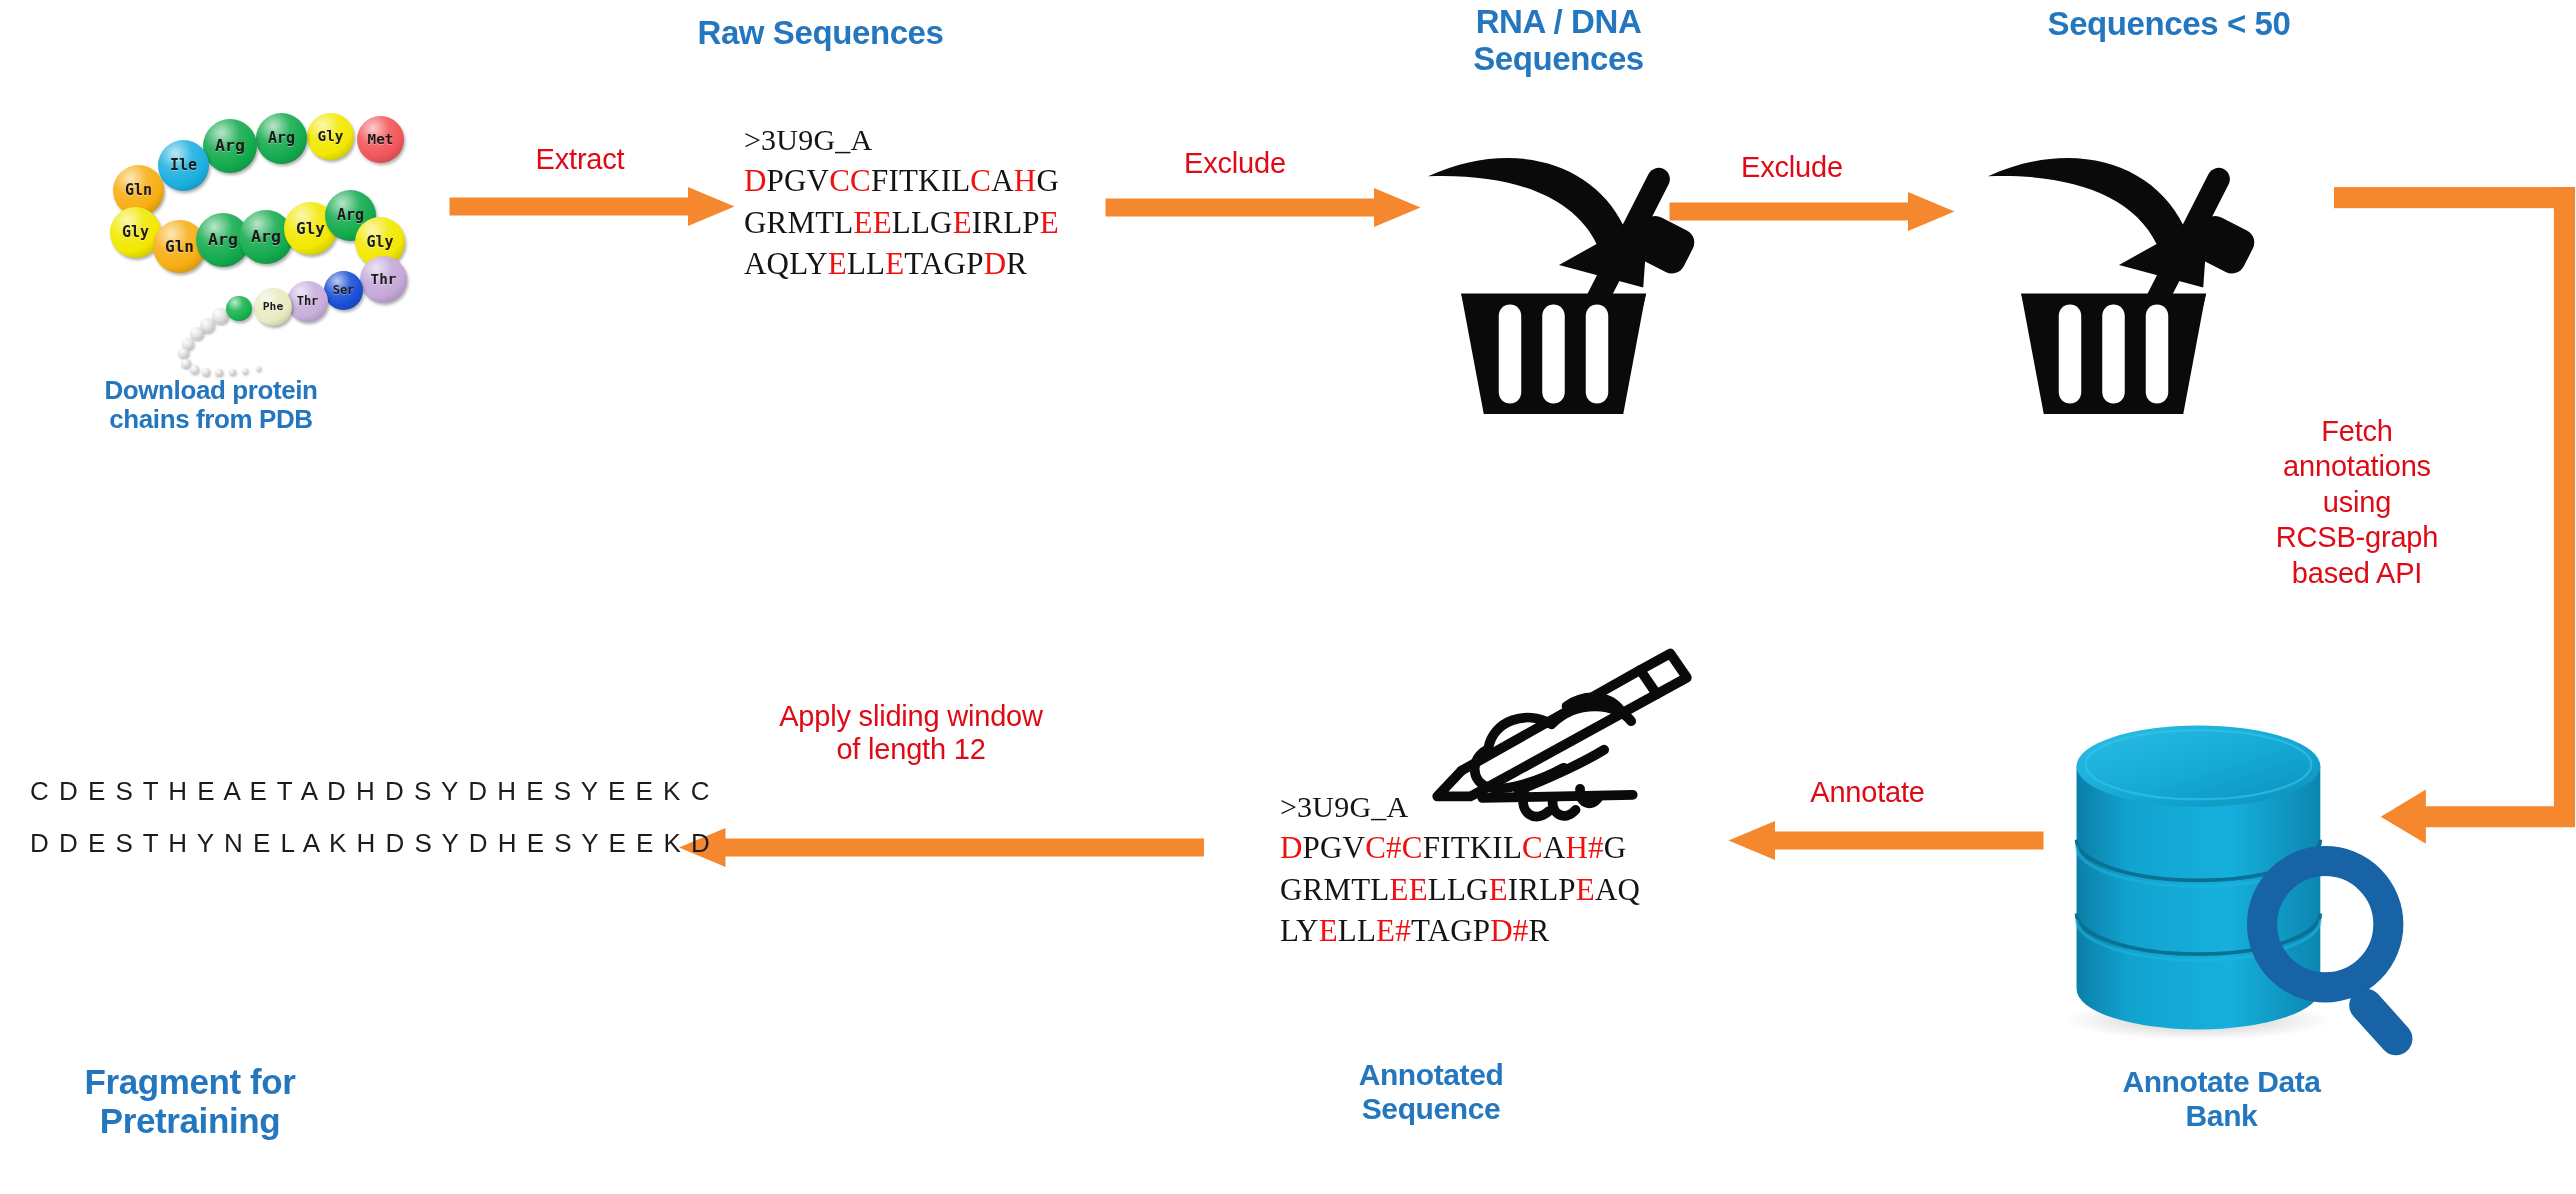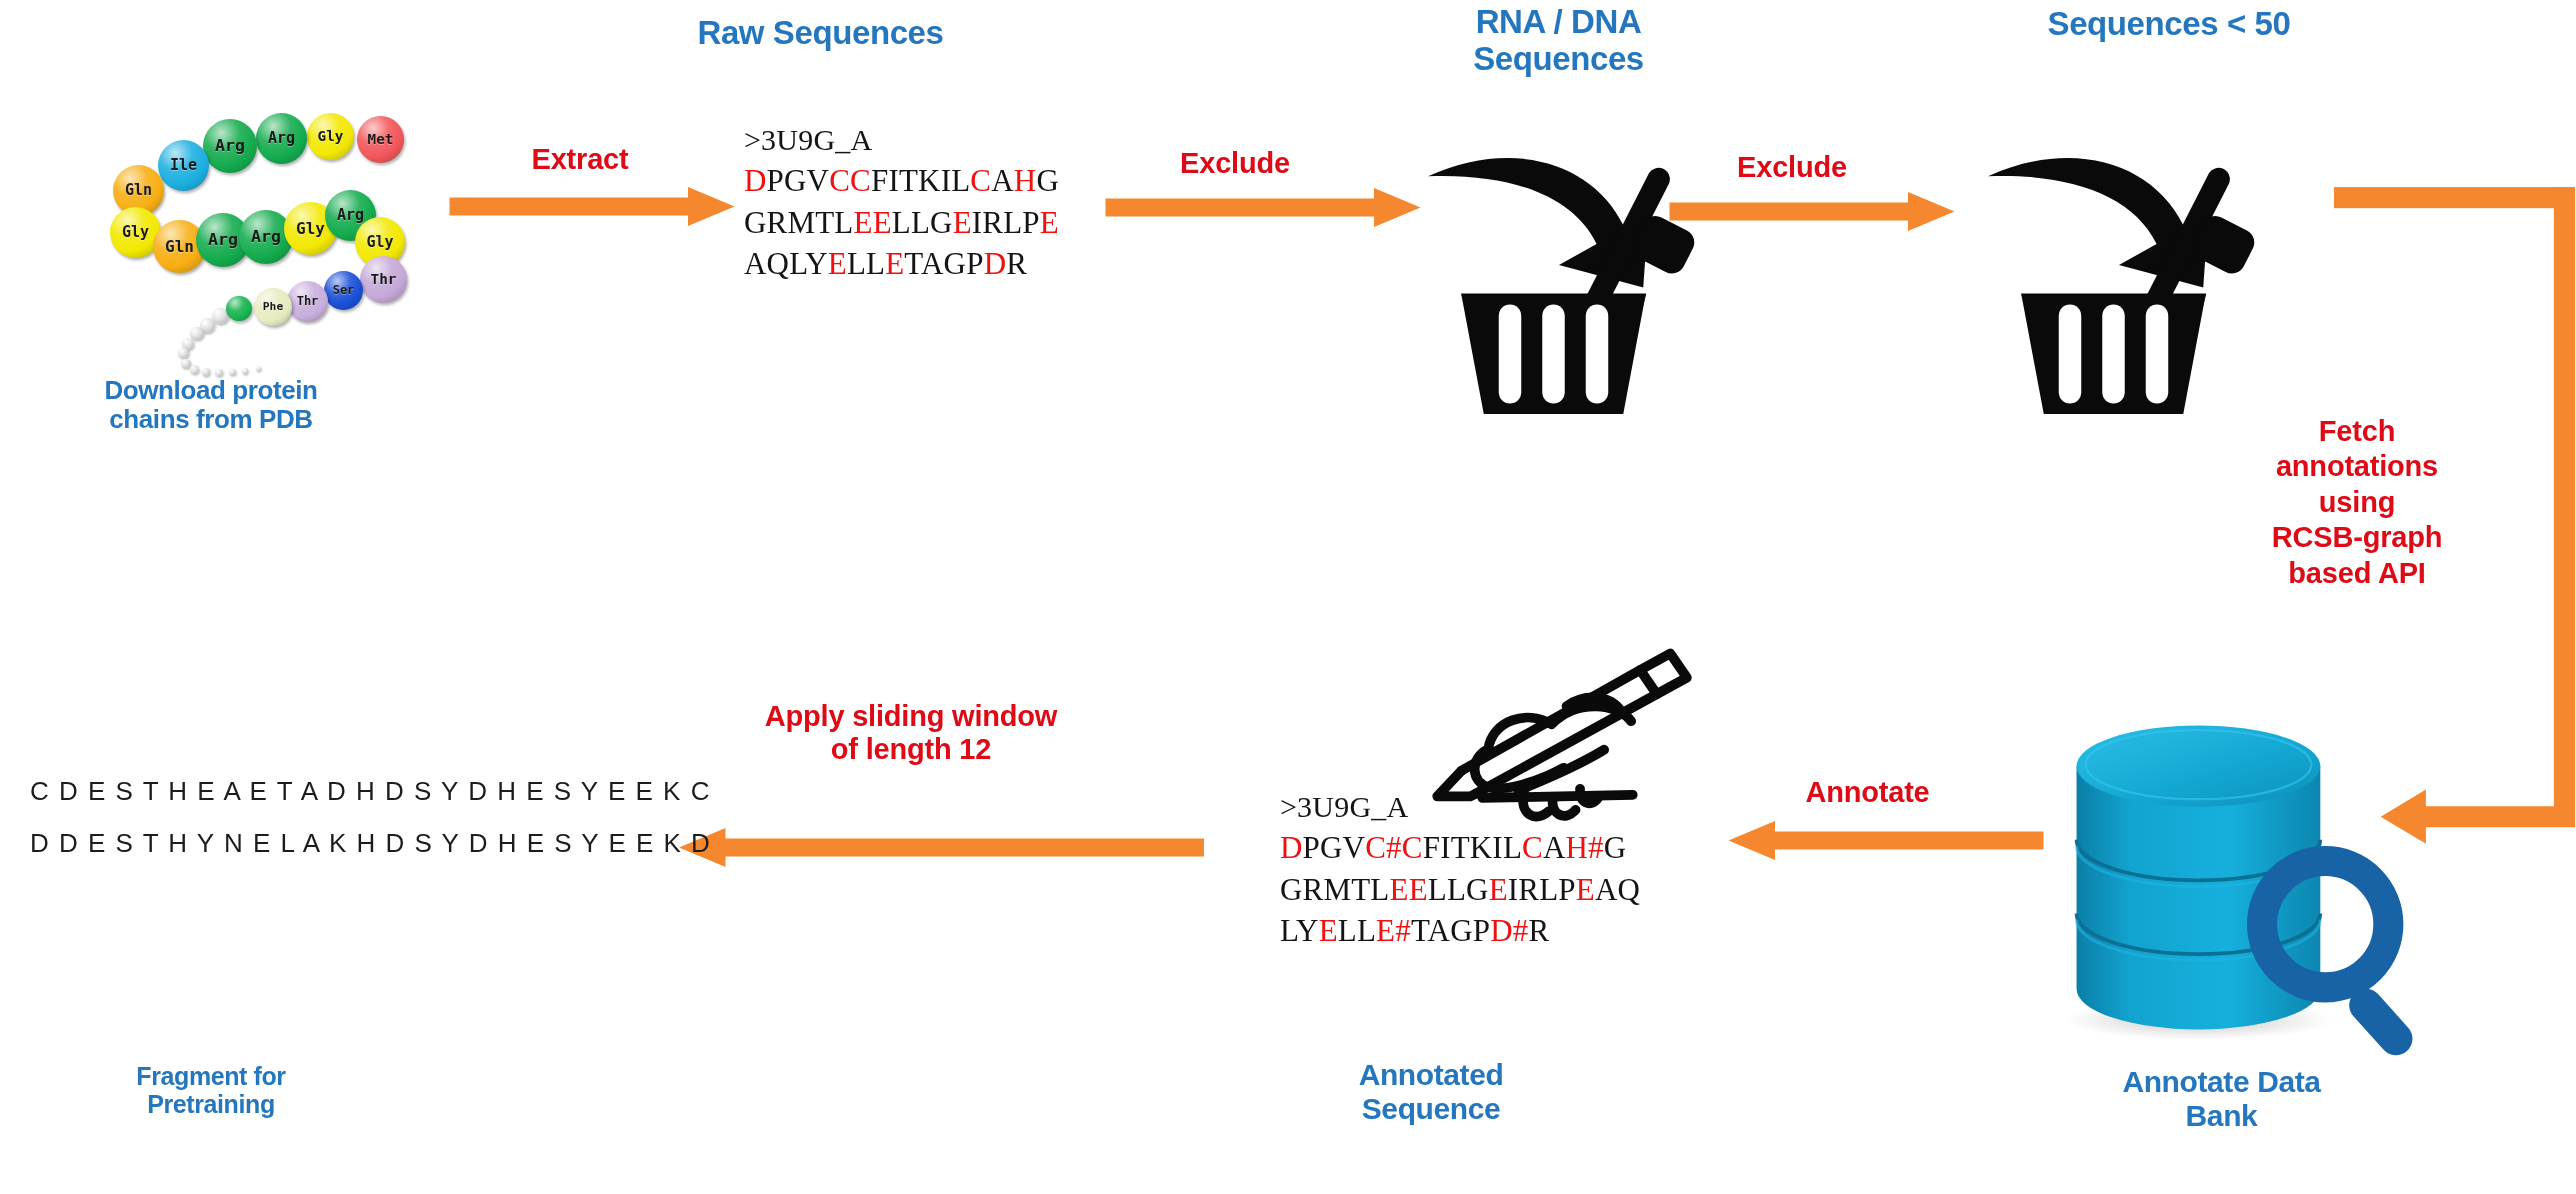--- a/index.html
+++ b/index.html
@@ -7,21 +7,21 @@
     width:2576px;height:1194px;position:relative;overflow:hidden;
     font-family:"Liberation Sans", sans-serif;
   }
   .abs{position:absolute;}
   
   .blue-label{
     color:#2477BE;font-weight:bold;font-family:"Liberation Sans",sans-serif;
     text-align:center;line-height:1.12;letter-spacing:-0.4px;
   }
   .red-label{
-    color:#DE0A15;font-weight:bold;font-family:"Liberation Sans",sans-serif;
+    color:#DE0A15;font-weight:normal;font-family:"Liberation Sans",sans-serif;
     text-align:center;line-height:1.15;letter-spacing:-0.2px;
   }
   
   .fasta{
     font-family:"Liberation Serif", serif;
     color:#141414;line-height:1.34;white-space:pre;
     letter-spacing:0.2px;
   }
   .fasta .r{color:#F01010;}
   
@@ -244,15 +244,15 @@
 of length 12</div>
 <svg class="abs" style="left:678px;top:828px;" width="527" height="39" viewBox="0 0 700 52">
   <polygon points="700,14 62,14 62,0 0,26 62,52 62,38 700,38" fill="#F5872E"></polygon>
 </svg>
 
 <div class="abs" id="frag-list" style="left:30px;top:776px;width:617px;font-size:26px;">
     <div class="frag frag-row">C D E S T H E A E T A D H D S Y D H E S Y E E K C</div>
     <div class="frag frag-row">D D E S T H Y N E L A K H D S Y D H E S Y E E K D</div>
   </div>
 
-<div class="abs blue-label" style="left:23px;top:1062px;width:376px;font-size:25px;white-space:pre-line;">Fragment for
+<div class="abs blue-label" style="left:2px;top:1062px;width:376px;font-size:35px;white-space:pre-line;">Fragment for
 Pretraining</div>
 
 
 </body></html>

